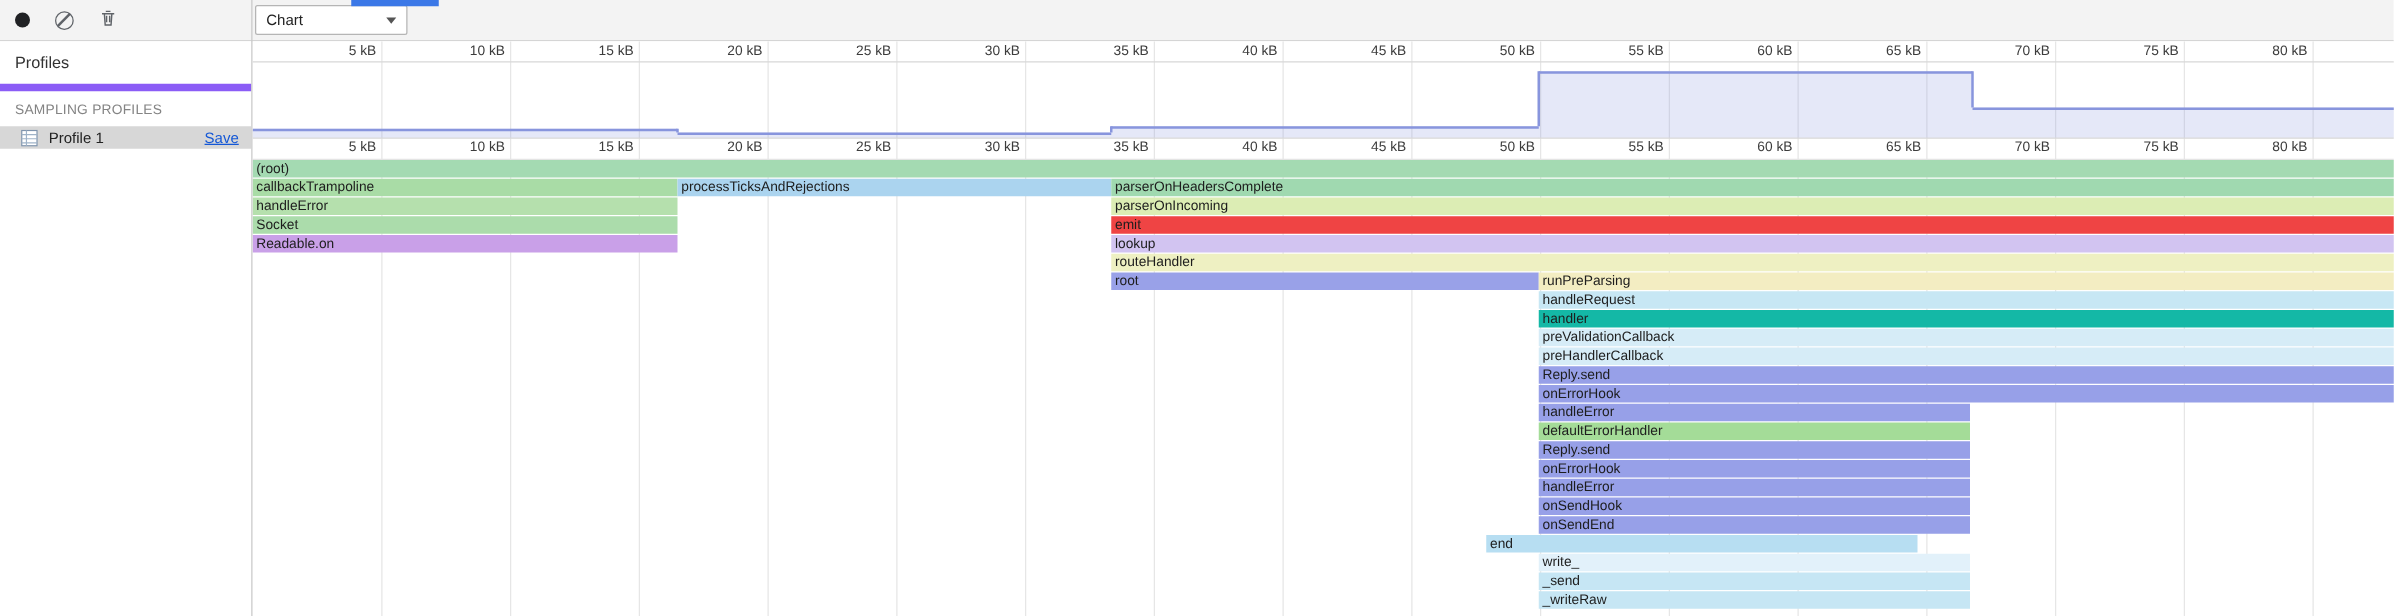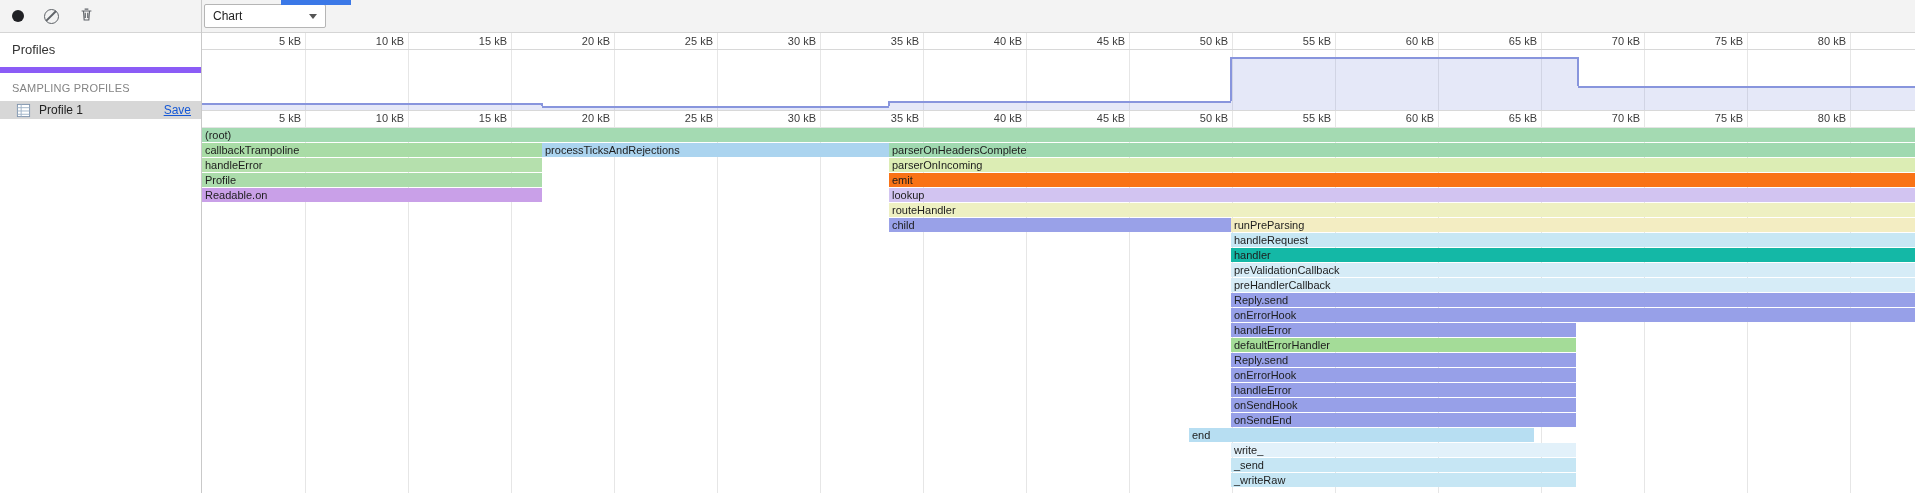--- a/index.html
+++ b/index.html
@@ -159,26 +159,26 @@
         <div class="tick-label" style="left: 1481px;">75 kB</div>
         <div class="tick-label" style="left: 1584px;">80 kB</div>
       </div>
     <div class="flame">
         <div class="frame" style="left: 0px; top: 0px; width: 1714px; height: 14px; background: rgb(164, 218, 178);">(root)</div>
         <div class="frame" style="left: 0px; top: 15px; width: 340px; height: 14px; background: rgb(169, 220, 166);">callbackTrampoline</div>
         <div class="frame" style="left: 340px; top: 15px; width: 347px; height: 14px; background: rgb(171, 212, 239);">processTicksAndRejections</div>
         <div class="frame" style="left: 687px; top: 15px; width: 1027px; height: 14px; background: rgb(160, 217, 176);">parserOnHeadersComplete</div>
         <div class="frame" style="left: 0px; top: 30px; width: 340px; height: 14px; background: rgb(181, 224, 173);">handleError</div>
         <div class="frame" style="left: 687px; top: 30px; width: 1027px; height: 14px; background: rgb(220, 237, 180);">parserOnIncoming</div>
-        <div class="frame" style="left: 0px; top: 45px; width: 340px; height: 14px; background: rgb(171, 220, 171);">Profile</div>
-        <div class="frame" style="left: 687px; top: 45px; width: 1027px; height: 14px; background: #f97316;">emit</div>
+        <div class="frame" style="left: 0px; top: 45px; width: 340px; height: 14px; background: rgb(171, 220, 171);">Socket</div>
+        <div class="frame" style="left: 687px; top: 45px; width: 1027px; height: 14px; background: #ef4444;">emit</div>
         <div class="frame" style="left: 0px; top: 60px; width: 340px; height: 14px; background: rgb(201, 160, 232);">Readable.on</div>
         <div class="frame" style="left: 687px; top: 60px; width: 1027px; height: 14px; background: rgb(210, 196, 241);">lookup</div>
         <div class="frame" style="left: 687px; top: 75px; width: 1027px; height: 14px; background: rgb(238, 240, 194);">routeHandler</div>
-        <div class="frame" style="left: 687px; top: 90px; width: 342px; height: 14px; background: rgb(153, 161, 232);">child</div>
+        <div class="frame" style="left: 687px; top: 90px; width: 342px; height: 14px; background: rgb(153, 161, 232);">root</div>
         <div class="frame" style="left: 1029px; top: 90px; width: 685px; height: 14px; background: rgb(243, 237, 194);">runPreParsing</div>
         <div class="frame" style="left: 1029px; top: 105px; width: 685px; height: 14px; background: rgb(199, 231, 244);">handleRequest</div>
         <div class="frame" style="left: 1029px; top: 120px; width: 685px; height: 14px; background: #14b8a6;">handler</div>
         <div class="frame" style="left: 1029px; top: 150px; width: 685px; height: 14px; background: rgb(214, 236, 247);">preHandlerCallback</div>
         <div class="frame" style="left: 1029px; top: 135px; width: 685px; height: 14px; background: rgb(214, 236, 247);">preValidationCallback</div>
         <div class="frame" style="left: 1029px; top: 165px; width: 685px; height: 14px; background: rgb(151, 160, 232);">Reply.send</div>
         <div class="frame" style="left: 1029px; top: 180px; width: 685px; height: 14px; background: rgb(151, 160, 232);">onErrorHook</div>
         <div class="frame" style="left: 1029px; top: 195px; width: 345px; height: 14px; background: rgb(151, 160, 232);">handleError</div>
         <div class="frame" style="left: 1029px; top: 210px; width: 345px; height: 14px; background: rgb(164, 220, 152);">defaultErrorHandler</div>
         <div class="frame" style="left: 1029px; top: 225px; width: 345px; height: 14px; background: rgb(151, 160, 232);">Reply.send</div>

